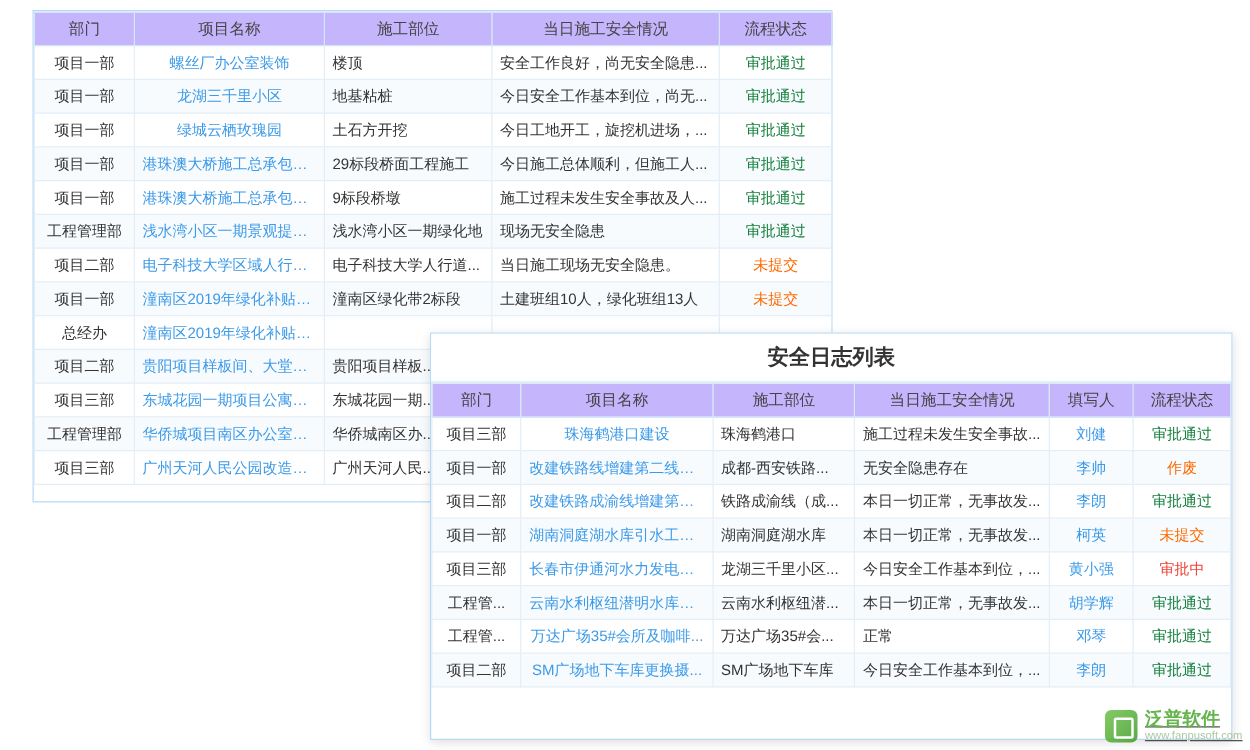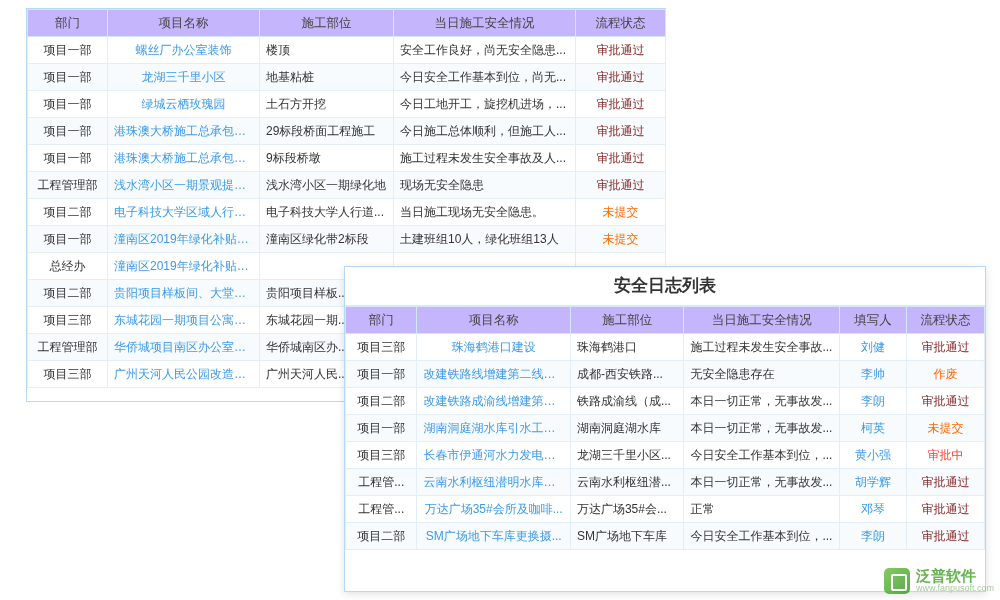--- a/index.html
+++ b/index.html
@@ -56,32 +56,33 @@
     padding:0 6px;
     font-size:12px;
     white-space:nowrap;
     overflow:hidden;
     text-overflow:ellipsis;
     background:#fff;
   }
   tr.alt td{ background:#f7fbfe; }
   .c-center{text-align:center;}
   .link{color:#3c9ae8;}
-  .st-pass{color:#7f1d1d;font-family:Liberation Mono, monospace;}
+  .st-pass{color:#15803d;font-family:Liberation Mono, monospace;}
   .st-none{color:#ff6a00;}
   .st-void{color:#ff6a00;font-family:Liberation Mono, monospace;}
   .st-ing{color:#f04134;}
   .watermark{
     position:absolute;
     right:6px;bottom:6px;
     display:flex;
     align-items:center;
     gap:6px;
     opacity:.85;
     z-index:9;
+    text-decoration:underline;
   }
   .wm-logo{
     width:26px;height:26px;border-radius:5px;
     background:linear-gradient(135deg,#6fc24a,#3f9b2b);
     position:relative;
   }
   .wm-logo:after{
     content:"";position:absolute;left:7px;top:6px;
     width:12px;height:13px;border:2px solid #fff;border-radius:2px;
   }

